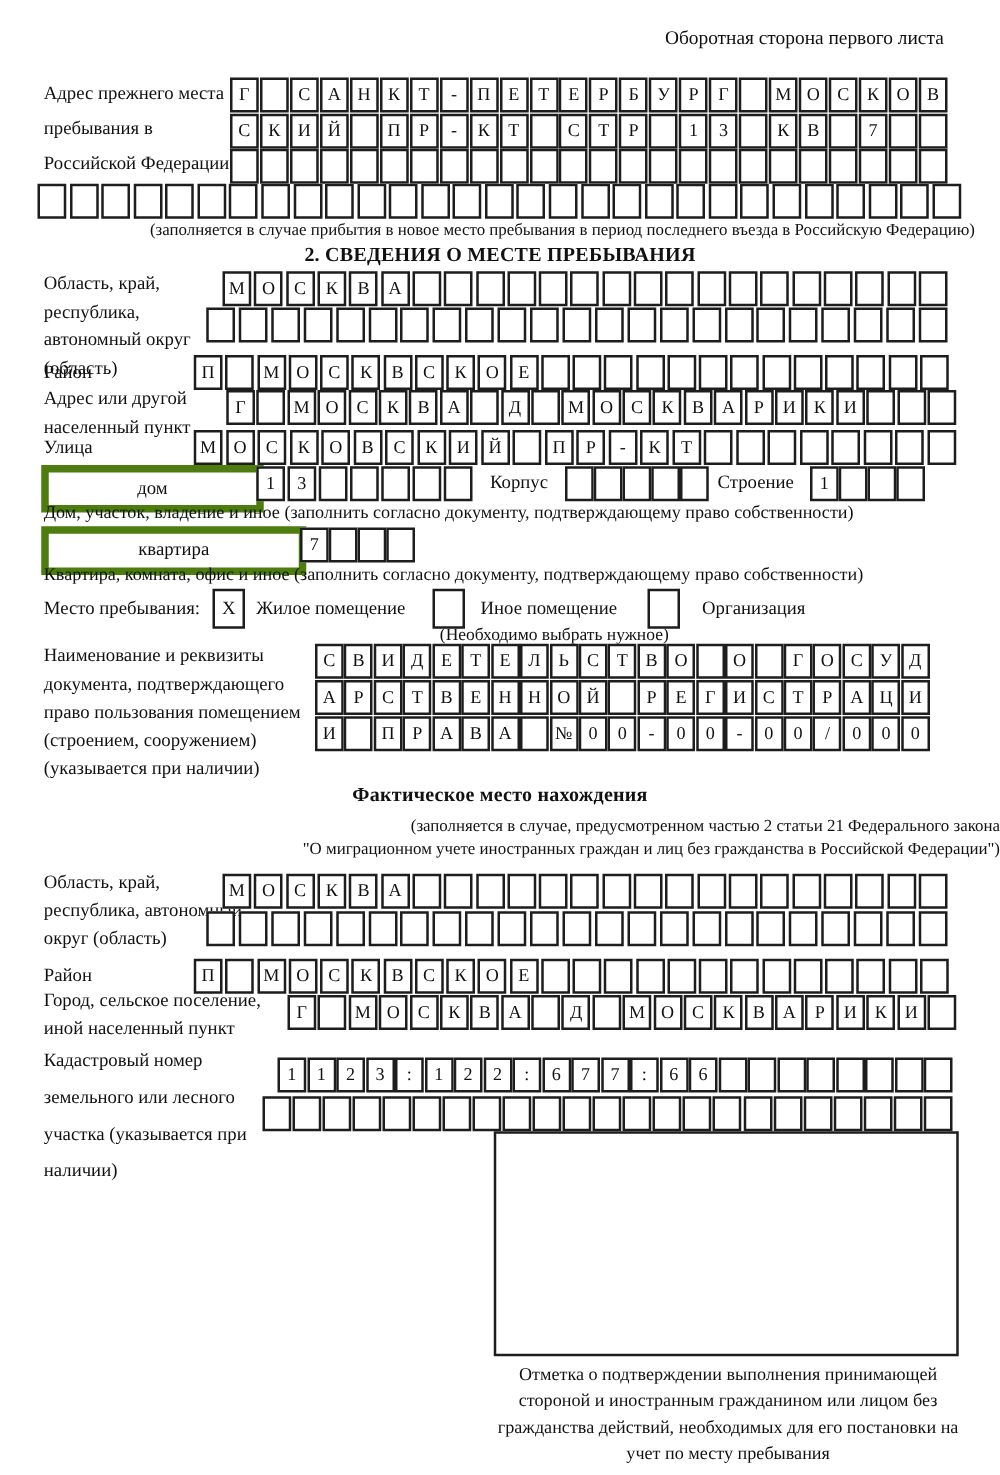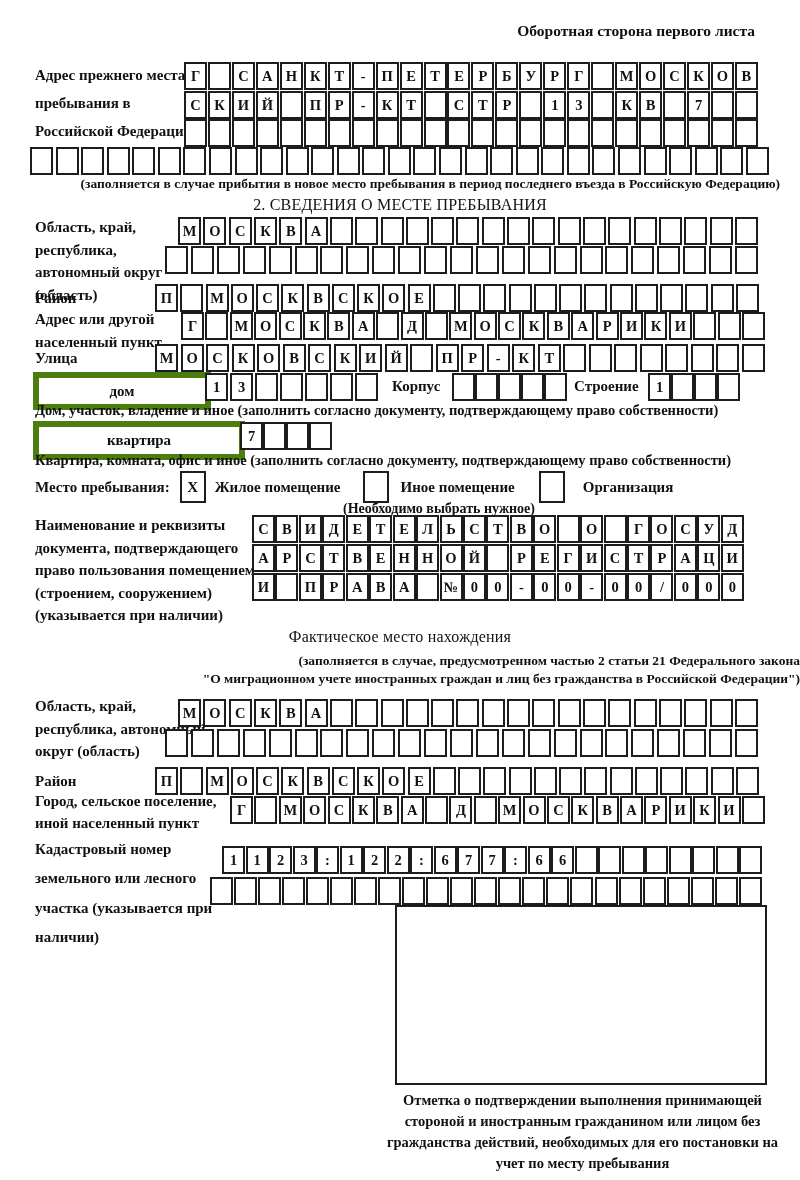--- a/index.html
+++ b/index.html
@@ -1,25 +1,25 @@
 <!DOCTYPE html>
 <html><head>
 <meta charset="utf-8">
 <style>
   html,body{margin:0;padding:0;background:#ffffff;}
   .page{
     position:relative;width:800px;height:1180px;background:#fff;
     font-family:"Liberation Serif","DejaVu Serif",serif;color:#111;
     overflow:hidden;
   }
-  .abs{position:absolute;font-weight:bold;}
+  .abs{position:absolute;}
   .lbl{font-size:15px;line-height:1.5;}
   .cap{font-size:14.5px;}
   .note{font-size:13.5px;text-align:right;}
-  .title{font-weight:normal;font-size:16px;text-align:center;letter-spacing:.2px;}
+  .title{font-weight:bold;font-size:16px;text-align:center;letter-spacing:.2px;}
   .cells{display:flex;justify-content:space-between;}
   .cell{
     flex:none;width:19px;height:24px;border:2px solid #1d1d1d;background:#fff;
     display:flex;align-items:center;justify-content:center;
     font-size:14.5px;line-height:1;
   }
   .bigbox{
     border:6px solid #4d7c0f;background:#fff;display:flex;
     align-items:center;justify-content:center;font-size:15px;
   }

